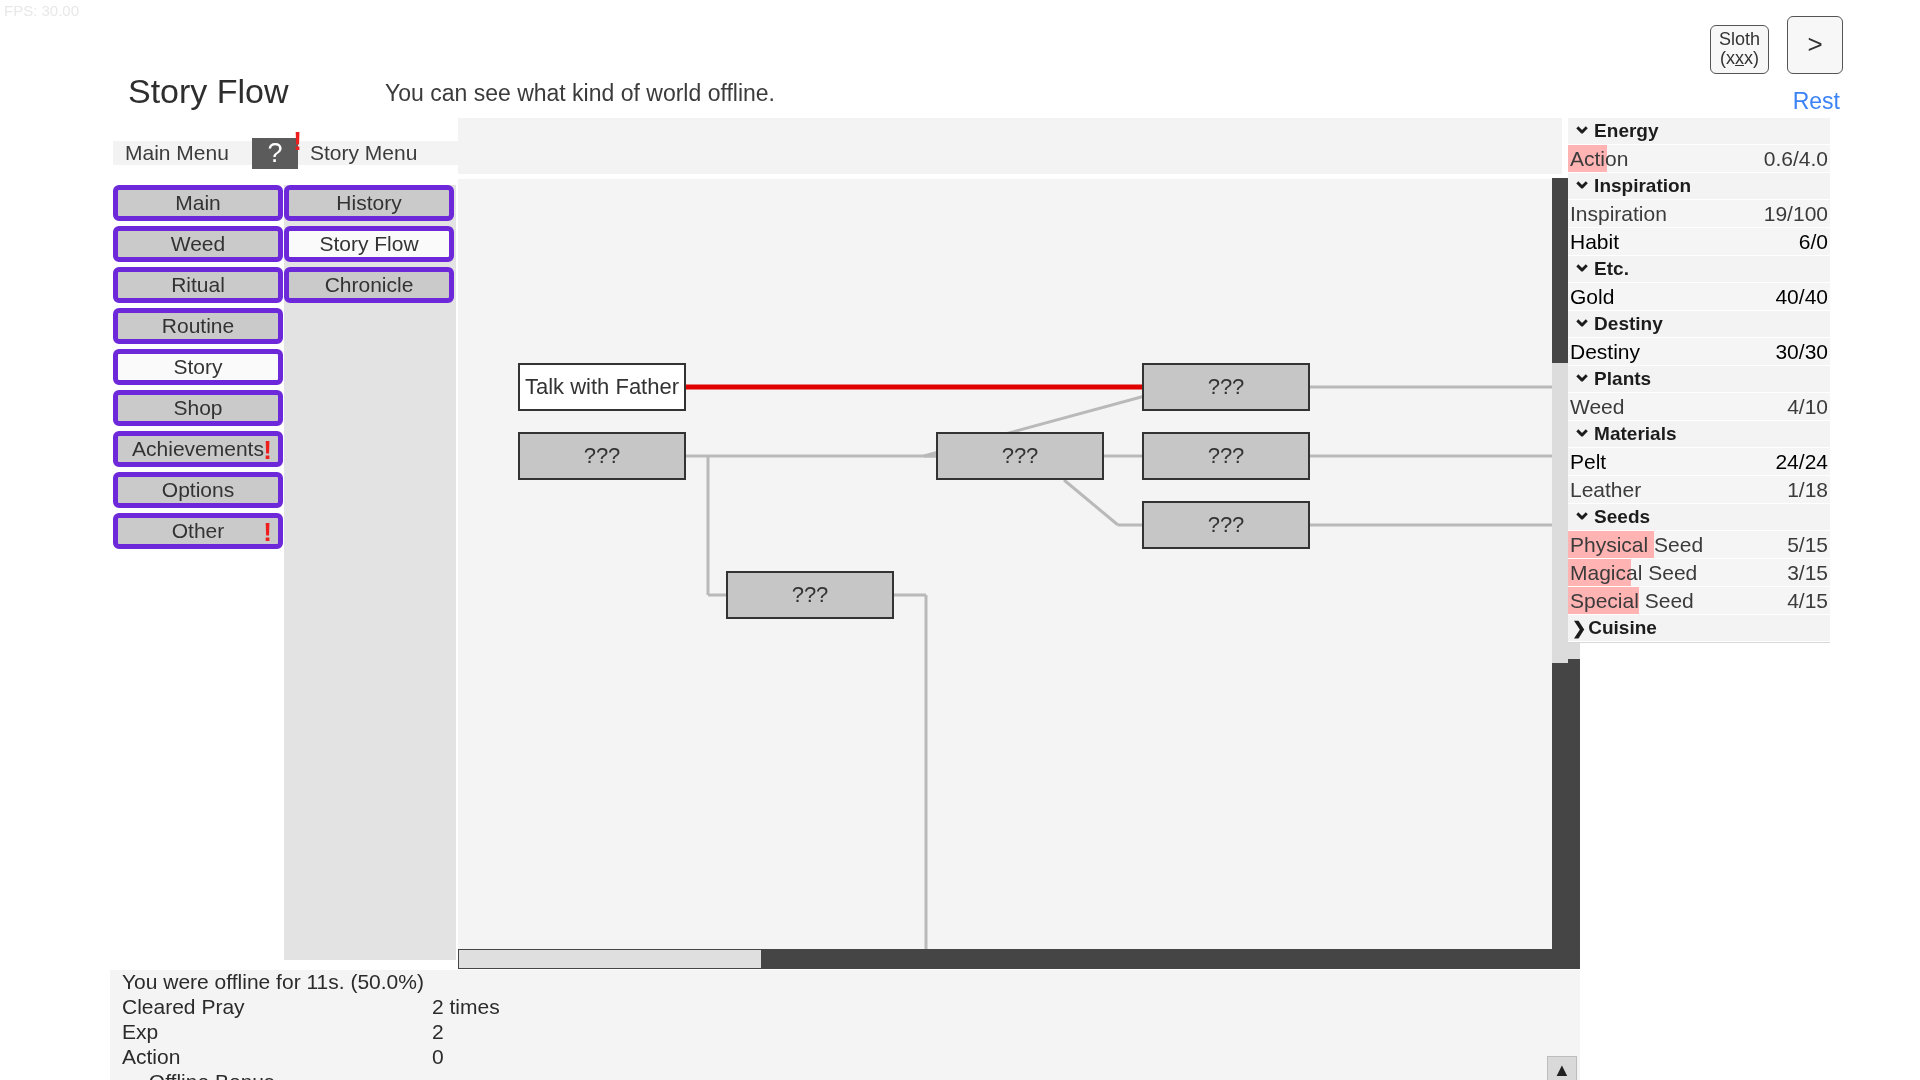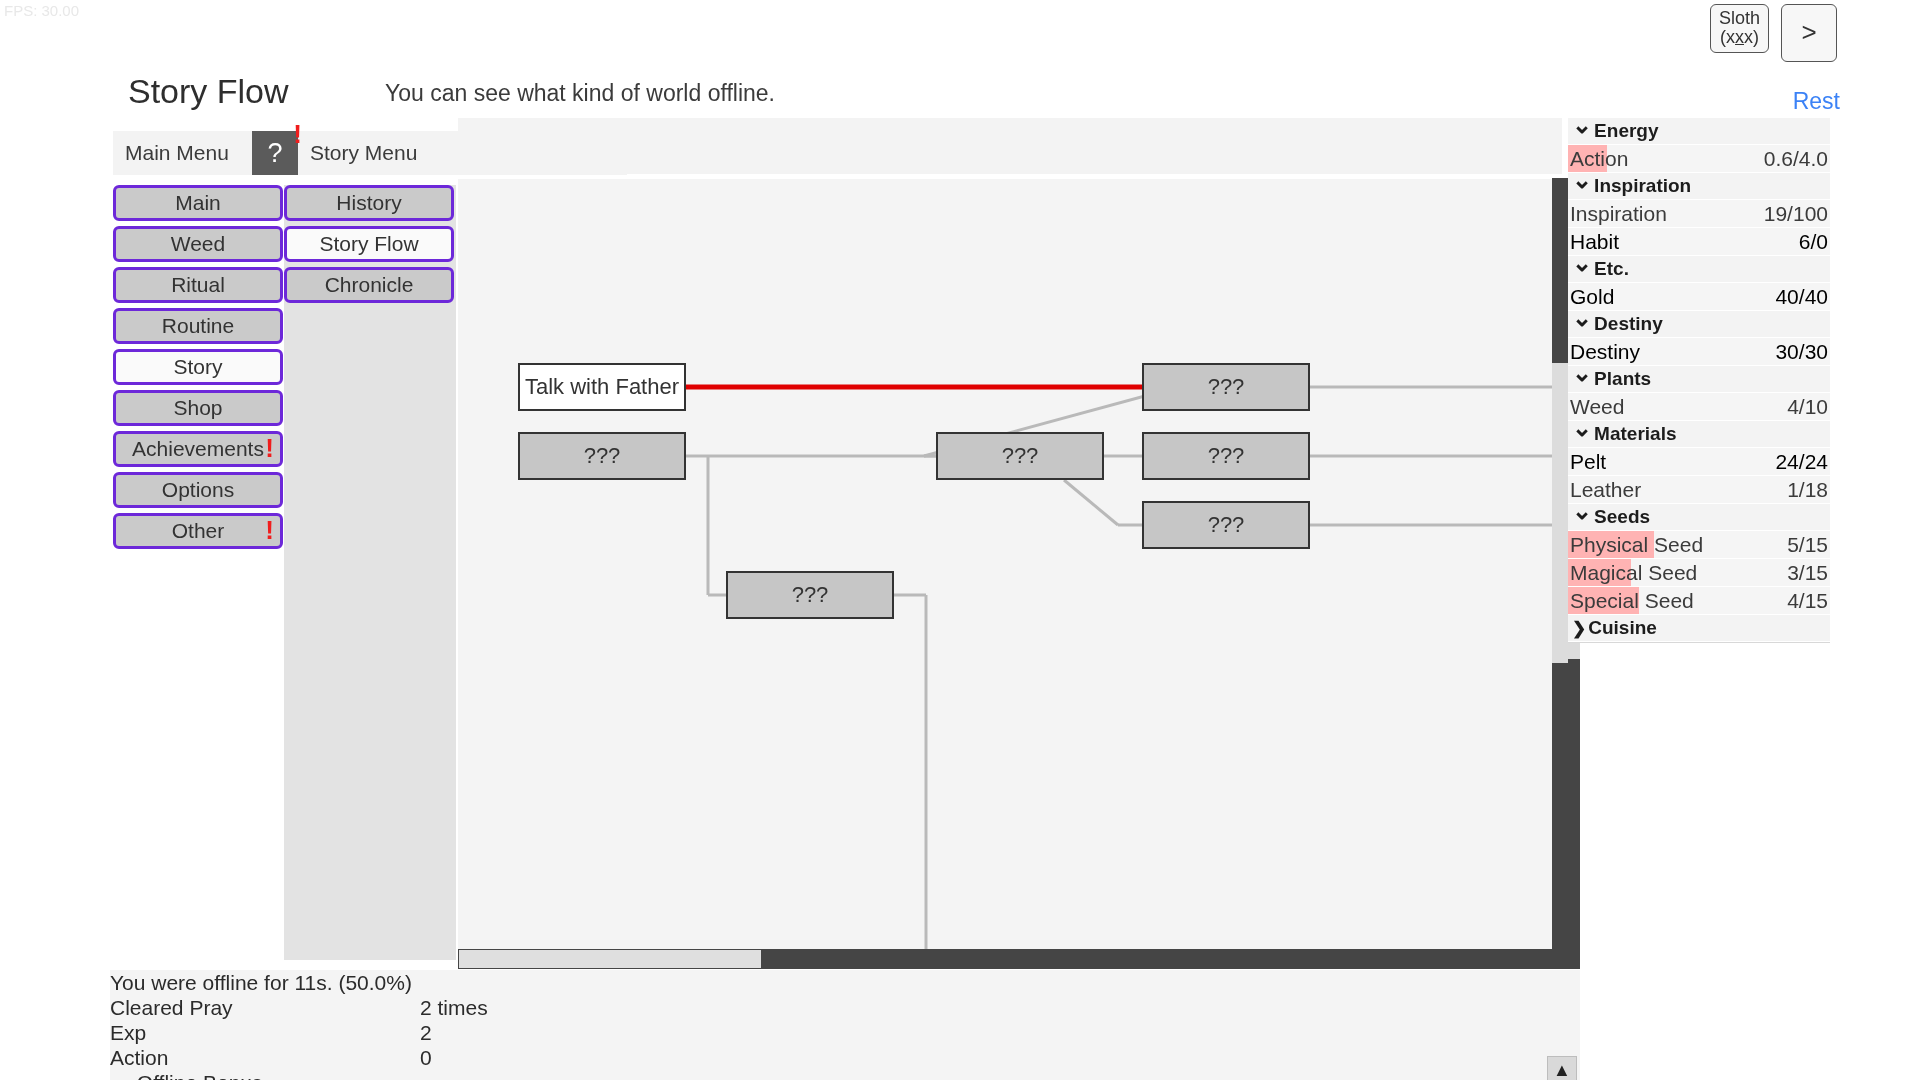--- a/index.html
+++ b/index.html
@@ -15,22 +15,22 @@
   .abs{position:absolute;}
 
   
   #fps{
     left:4px;top:2px;
     font-size:15px;color:#e8e8e8;
   }
 
   
   #top-right{
-    left:1710px;top:4px;
-    display:flex;gap:12px;align-items:flex-start;
+    left:1710px;top:16px;
+    display:flex;gap:18px;align-items:flex-end;
   }
   .tr-btn{
     border:1px solid #555;border-radius:6px;background:#f7f7f7;
     color:#333;text-align:center;cursor:pointer;
     font-size:18px;line-height:1.05;
   }
   #sloth-button{padding:4px 8px 5px;}
   #sloth-button .l2{display:block;}
   #sloth-button .und{text-decoration:underline;}
   #next-button{
@@ -48,21 +48,21 @@
   #page-title{
     left:128px;top:72px;
     font-size:34px;color:#2e2e2e;font-weight:400;
   }
   #page-subtitle{
     left:385px;top:80px;
     font-size:23px;color:#3b3b3b;
   }
 
   
-  #menubar{left:113px;top:131px;display:flex;height:44px;}
+  #menubar{left:113px;top:131px;display:flex;height:44px;align-items:center;}
   .crumb{
     background:#f3f3f3;display:flex;align-items:center;
     font-size:21px;color:#3b3b3b;padding:0 12px;
   }
   #crumb-main{width:115px;}
   #help-button{
     width:46px;background:#5b5b5b;color:#ffffff;font-size:27px;
     display:flex;align-items:center;justify-content:center;
     position:relative;cursor:pointer;
   }
@@ -72,21 +72,21 @@
     position:absolute;color:#f01d1d;font-weight:bold;font-size:26px;
     line-height:1;pointer-events:none;
   }
 
   
   #nav-main{left:113px;top:185px;width:170px;}
   #nav-sub{left:284px;top:185px;width:170px;}
   .navbtn{
     position:relative;
     height:36px;margin-bottom:5px;
-    border:3px solid #6d28d9;border-radius:6px;
+    border:5px solid #6d28d9;border-radius:6px;
     background:#cacaca;
     display:flex;align-items:center;justify-content:center;
     font-size:21px;color:#333;cursor:pointer;
     box-sizing:border-box;
   }
   .navbtn.active{background:#fafafa;}
 
   
   #subpanel-bg{
     left:284px;top:185px;width:172px;height:775px;
@@ -165,21 +165,21 @@
   #res-thumb{
     position:absolute;left:0;top:185px;width:16px;height:300px;background:#dcdcdc;
   }
 
   
   #log-panel{
     left:110px;top:970px;width:1470px;height:110px;
     background:#f4f4f4;
     font-size:21px;color:#2b2b2b;
   }
-  .log-line{display:flex;height:25px;align-items:center;}
+  .log-line{display:flex;height:25px;margin-left:12px;}
   .log-key{width:310px;}
   .log-val{}
   #log-scroll-btn{
     left:1547px;top:1056px;width:30px;height:28px;
     background:#d9d9d9;border:1px solid #bdbdbd;
     display:flex;align-items:center;justify-content:center;
     font-size:18px;color:#222;cursor:pointer;box-sizing:border-box;
   }
 </style>
 </head>

